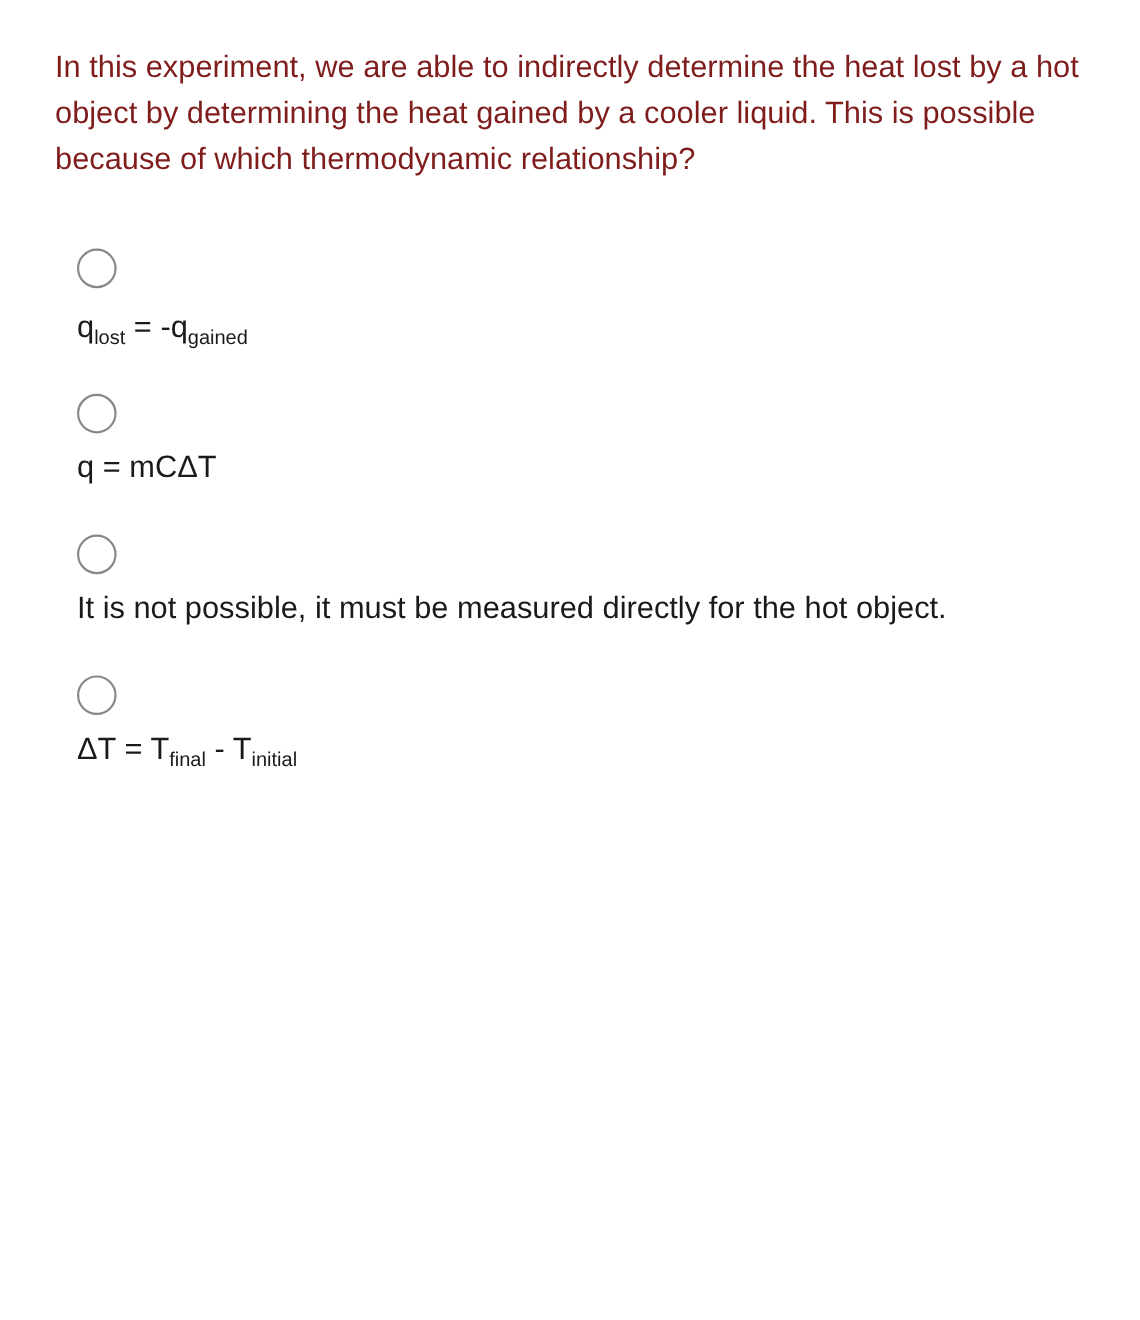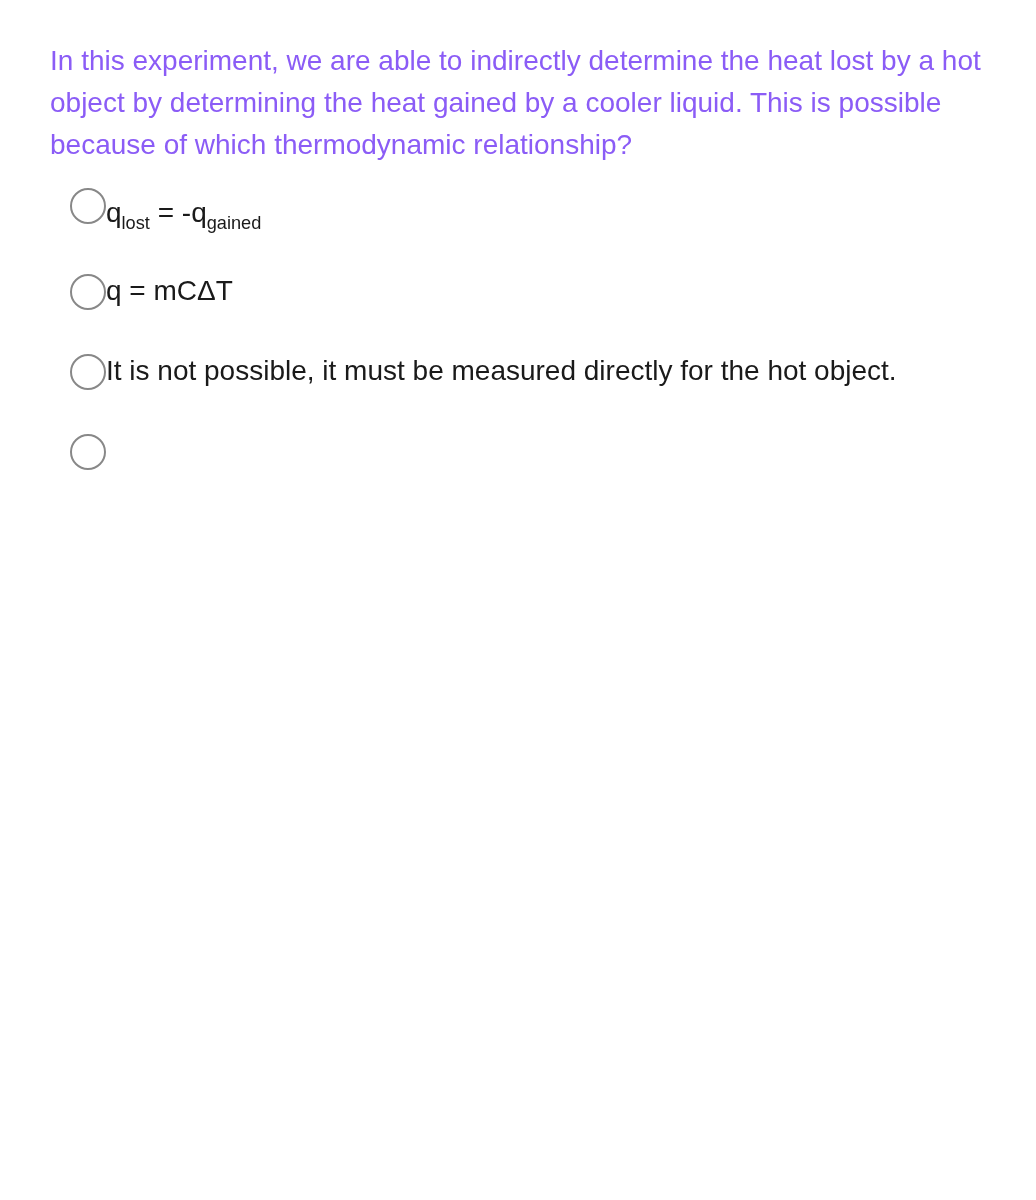--- a/index.html
+++ b/index.html
@@ -14,32 +14,33 @@
       font-size: 28px;
       color: #1a1a1a;
       width: 1036px;
       min-height: 1200px;
       padding: 40px 50px;
     }
 
     .question-text {
       font-size: 28px;
       line-height: 1.5;
-      color: #8b5cf6;
+      margin-bottom: 40px;
+      color: #7f1d1d;
     }
 
     .options-list {
       list-style: none;
       padding: 0;
       margin: 0;
     }
 
     .option-item {
       display: flex;
-      flex-direction: row;
+      flex-direction: column;
       padding: 20px 0 10px 20px;
     }
 
     .radio-row {
       display: flex;
       align-items: center;
       margin-bottom: 8px;
     }
 
     .radio-btn {
@@ -115,16 +116,19 @@
       </div>
       <div class="option-label">
         It is not possible, it must be measured directly for the hot object.
       </div>
     </li>
 
     <li class="option-item">
       <div class="radio-row radio-standalone">
         <input type="radio" name="answer" class="radio-btn" value="opt4" style="">
       </div>
+      <div class="option-label">
+        ΔT = T<sub>final</sub> - T<sub>initial</sub>
+      </div>
     </li>
 
   </ul>
 </div>
 
 </body></html>

